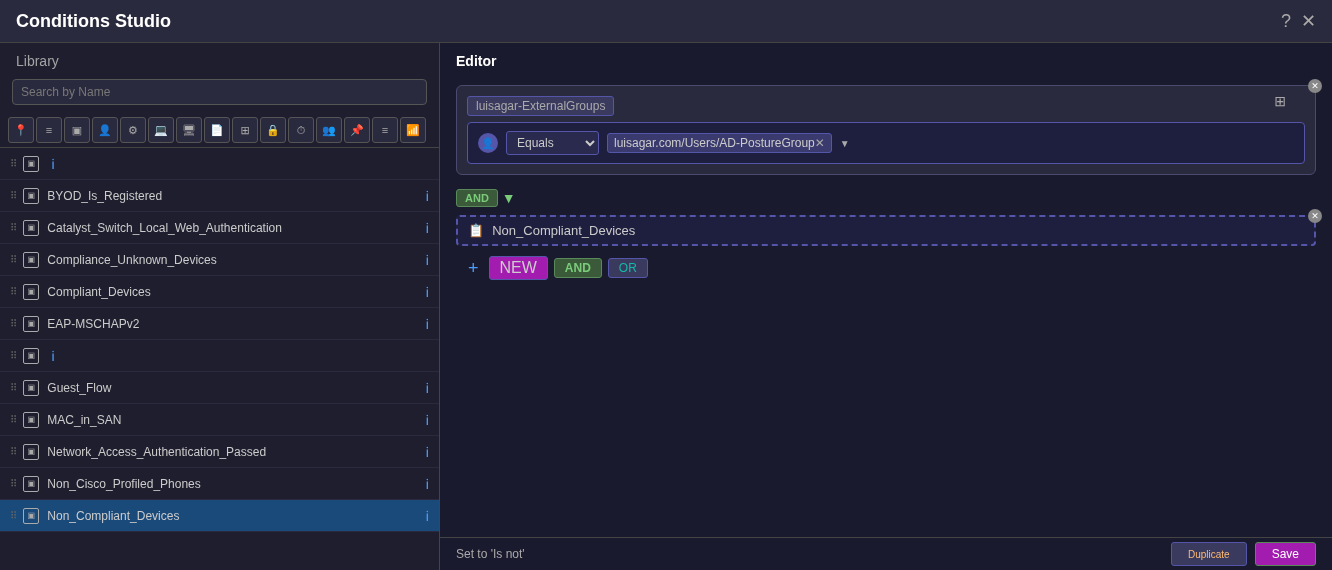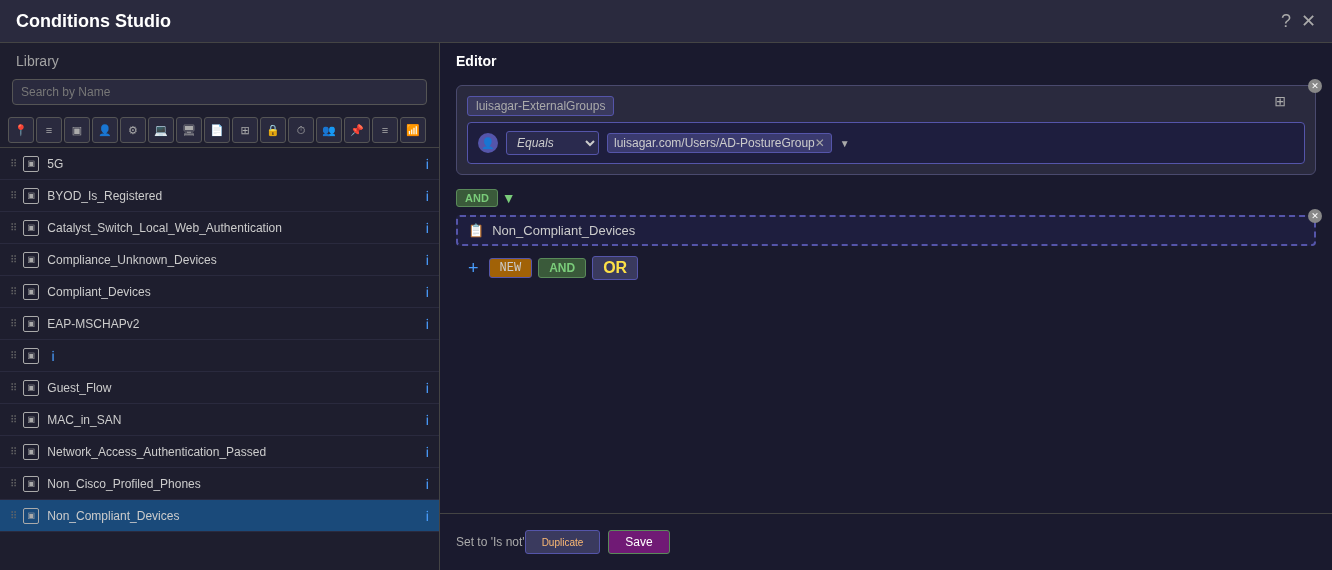--- a/index.html
+++ b/index.html
@@ -207,21 +207,20 @@
       font-size: 12px;
     }
     .equals-select {
       background: #2a2a4e;
       border: 1px solid #5555aa;
       border-radius: 3px;
       color: #ccc;
       padding: 3px 6px;
       font-size: 12px;
       cursor: pointer;
-      font-style: italic;
     }
     .tag-value {
       background: #3a3a6e;
       border: 1px solid #5555aa;
       border-radius: 3px;
       padding: 2px 6px;
       color: #ccc;
       font-size: 12px;
       display: flex;
       align-items: center;
@@ -283,52 +282,51 @@
     }
     .add-btn {
       background: none;
       border: none;
       color: #4a9eff;
       font-size: 18px;
       cursor: pointer;
       padding: 0 4px;
     }
     .new-btn {
-      background: #a16207;
+      background: #a21caf;
       border: 1px solid #5555aa;
       border-radius: 3px;
       color: #ccc;
       padding: 2px 10px;
-      font-size: 12px;
-      cursor: pointer;
-      font-family: Liberation Mono, monospace;
+      font-size: 16px;
+      cursor: pointer;
     }
     .and-btn {
       background: #3a5a3a;
       border: 1px solid #5a8a5a;
       border-radius: 3px;
       color: #7acc7a;
       padding: 2px 10px;
       font-size: 12px;
       cursor: pointer;
       font-weight: bold;
     }
     .or-btn {
       background: #3a3a5e;
       border: 1px solid #5555aa;
       border-radius: 3px;
-      color: #fde047;
+      color: #14b8a6;
       padding: 2px 10px;
-      font-size: 16px;
-      cursor: pointer;
-      font-weight: bold;
+      font-size: 12px;
+      cursor: pointer;
     }
     .editor-footer {
-      padding: 16px 16px;
-      display: flex;
+      padding: 4px 16px;
+      display: flex;
+      justify-content: space-between;
       align-items: center;
       border-top: 1px solid #444;
     }
     .set-to-text {
       color: #aaa;
       font-size: 12px;
     }
     .footer-actions {
       display: flex;
       gap: 8px;
@@ -336,21 +334,21 @@
     .duplicate-btn {
       background: #3a3a5e;
       border: 1px solid #5555aa;
       border-radius: 3px;
       color: #fdba74;
       padding: 4px 16px;
       font-size: 10px;
       cursor: pointer;
     }
     .save-btn {
-      background: #701a75;
+      background: #a21caf;
       border: 1px solid #5a8a5a;
       border-radius: 3px;
       color: #fff;
       padding: 4px 16px;
       font-size: 12px;
       cursor: pointer;
     }
     .clear-icon {
       position: absolute;
       top: -6px;
@@ -410,21 +408,20 @@
         <div class="icon-btn">👥</div>
         <div class="icon-btn">📌</div>
         <div class="icon-btn">≡</div>
         <div class="icon-btn">📶</div>
       </div>
       <div class="list-items">
 
       <div class="list-item">
     <span class="drag-handle">⠿</span>
     <div class="item-icon">▣</div>
-    <span class="item-name">5G</span>
     <span class="item-info">ℹ</span>
   </div>
           <div class="list-item">
     <span class="drag-handle">⠿</span>
     <div class="item-icon">▣</div>
     <span class="item-name">BYOD_Is_Registered</span>
     <span class="item-info">ℹ</span>
   </div>
           <div class="list-item">
     <span class="drag-handle">⠿</span>

